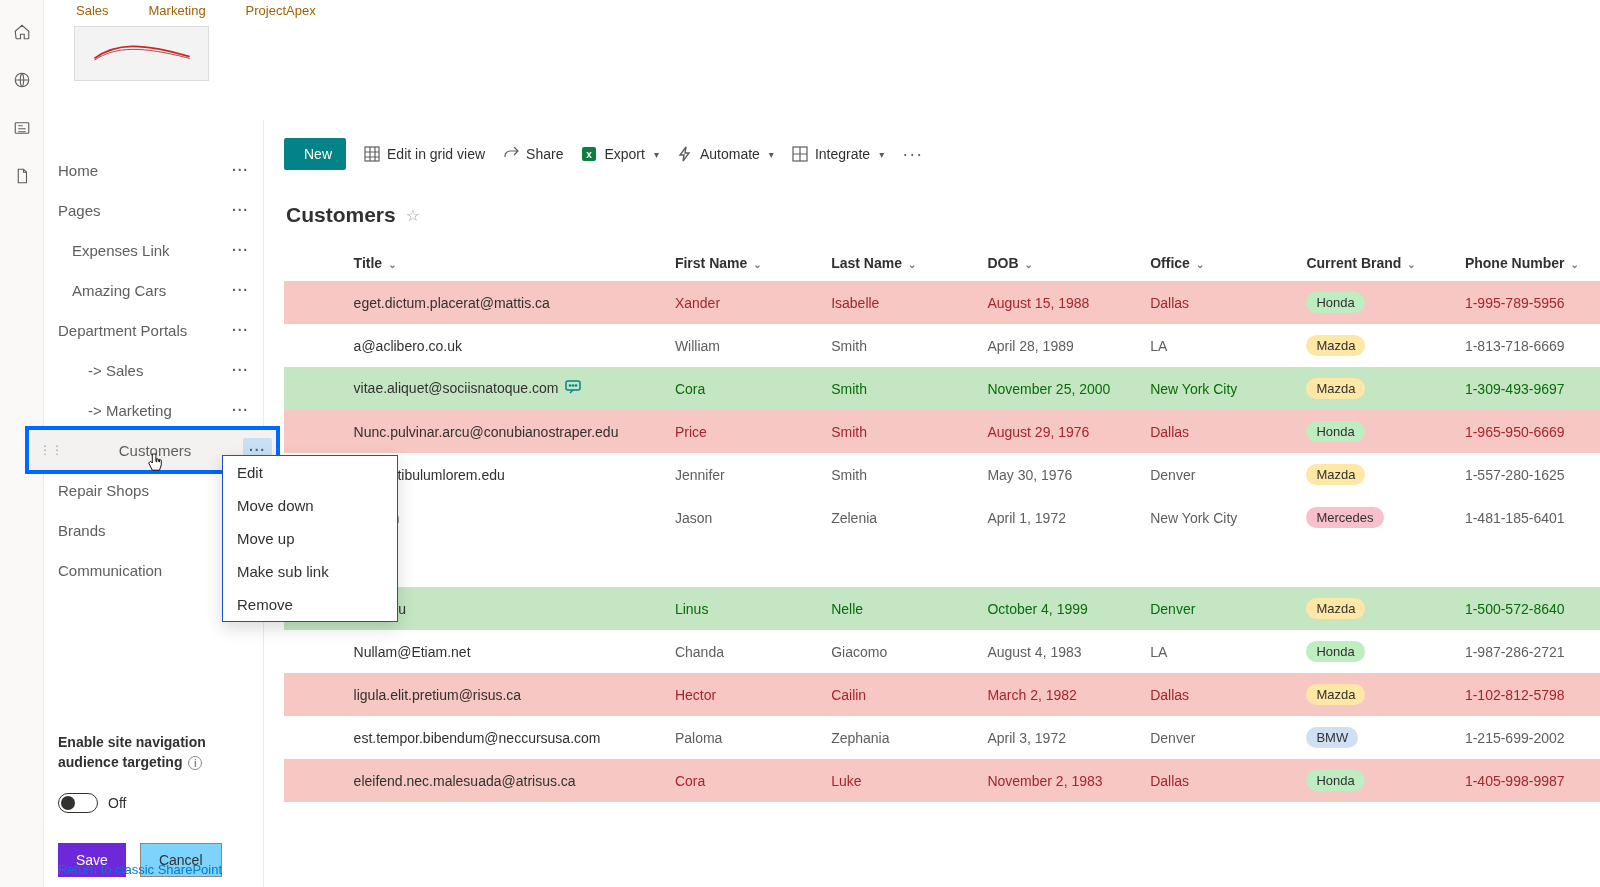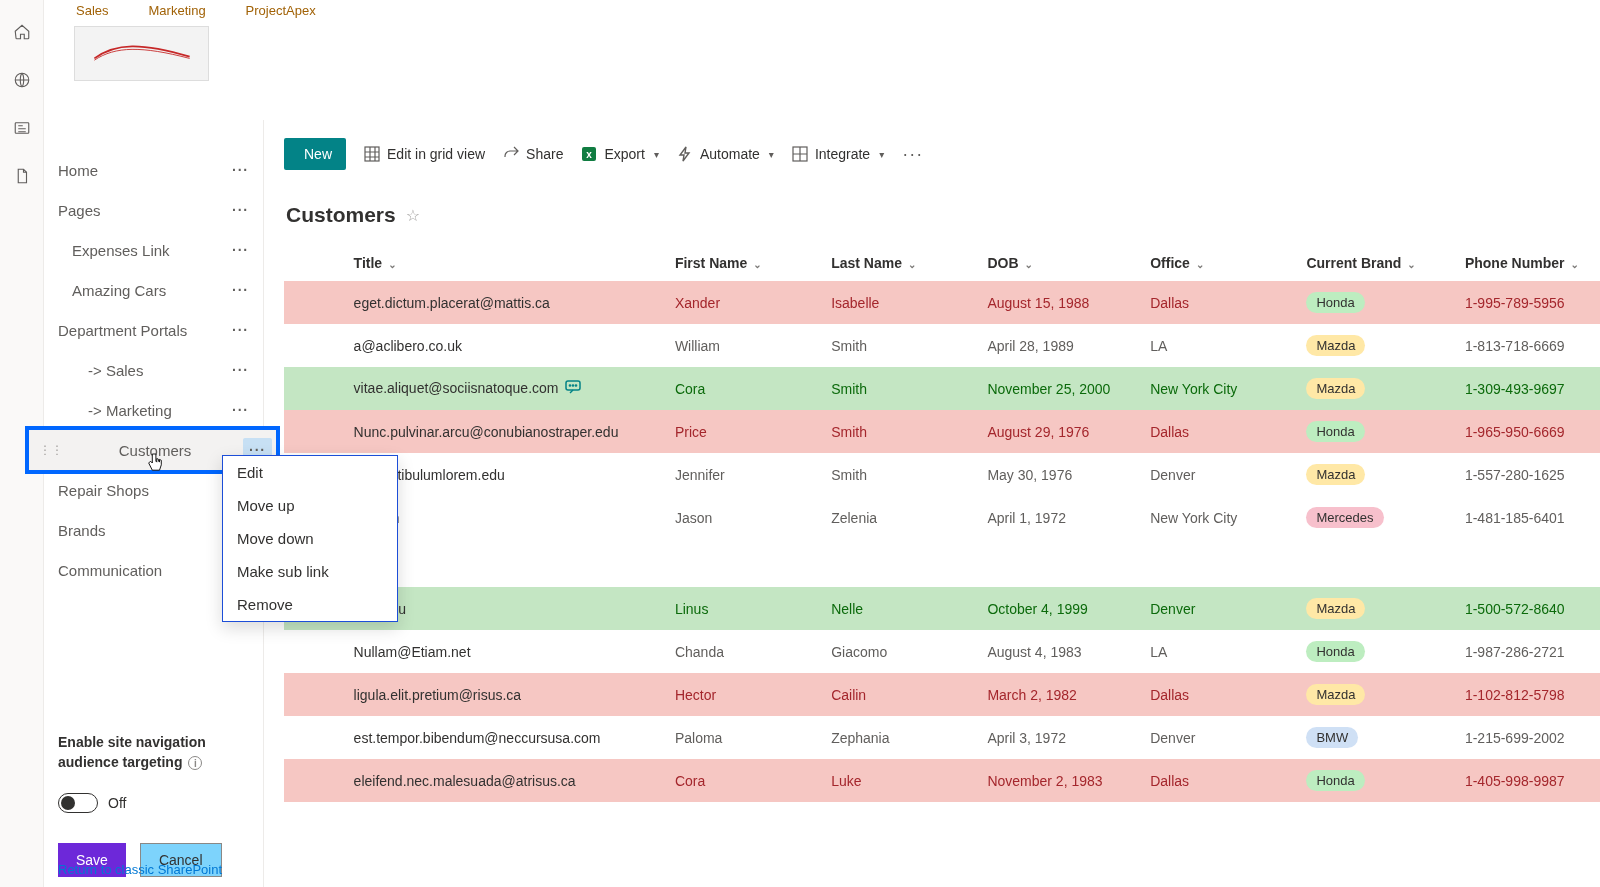--- a/index.html
+++ b/index.html
@@ -201,22 +201,22 @@
 </div>
 
 <div class="cursor-hand">
   <svg viewBox="0 0 20 24">
       <path d="M7 2v10l-2-2-2 2 4 8h8l2-6V9l-2-1v3l-1-1V8l-2-1v4l-1-1V2Z" fill="#fff" stroke="#000" stroke-width="1"></path>
     </svg>
 </div>
 
 <div class="ctx-menu" id="ctx-menu">
     <div>Edit</div>
+    <div>Move down</div>
     <div>Move up</div>
-    <div>Move down</div>
     <div>Make sub link</div>
     <div>Remove</div>
   </div>
 
 <div class="main">
   <div class="toolbar">
     <div class="new-btn">
       <svg viewBox="0 0 16 16" fill="none" stroke="#fff" stroke-width="2">
           <path d="M8 2v12M2 8h12"></path>
         </svg>

